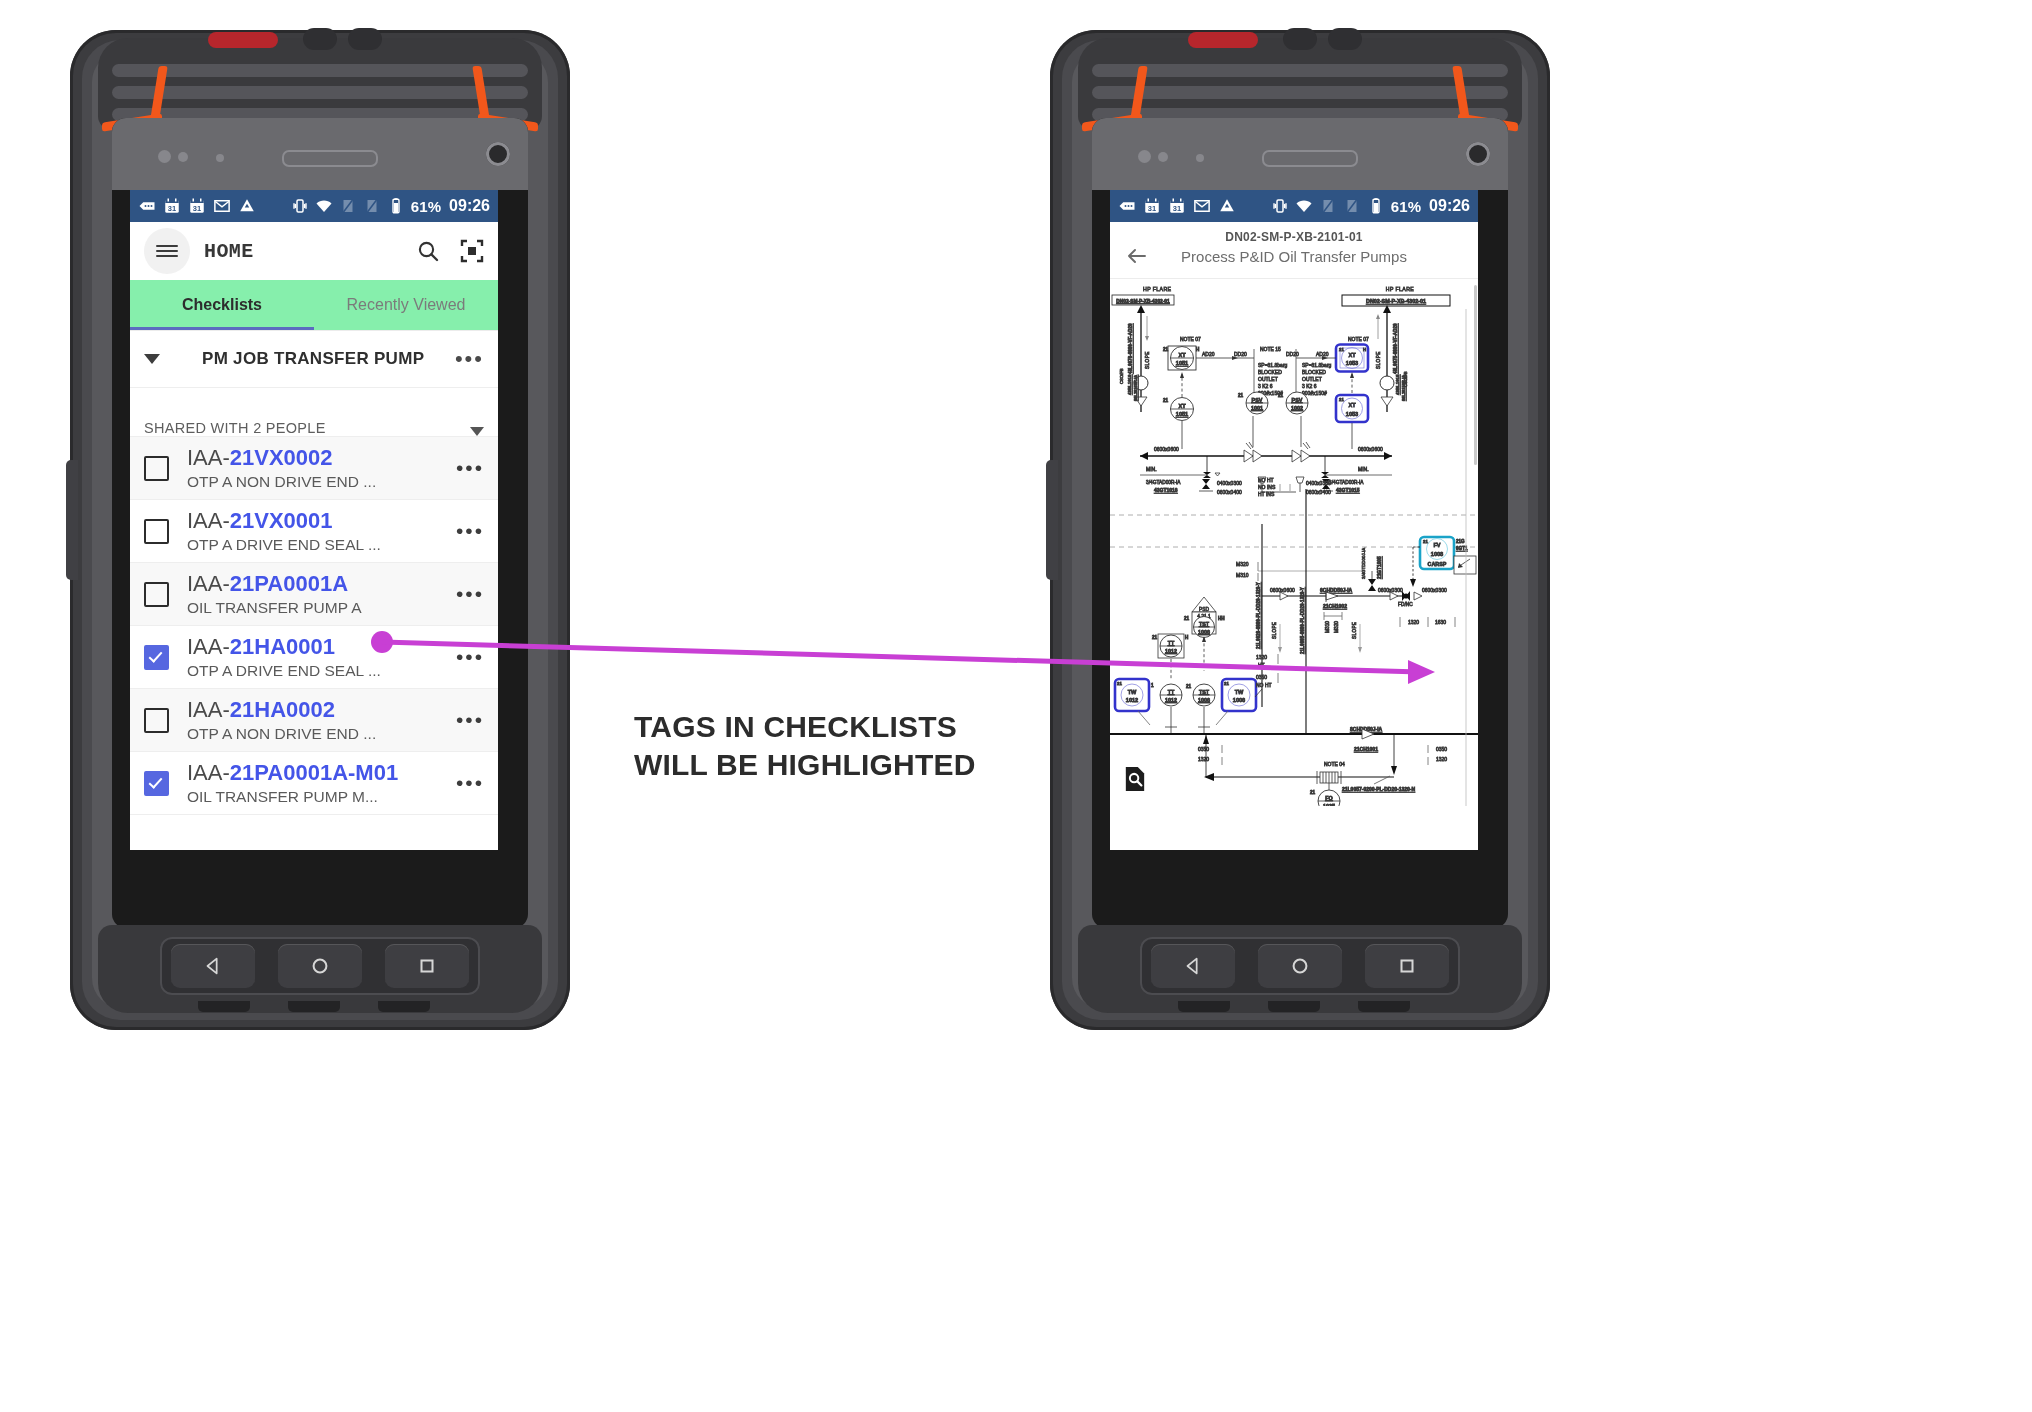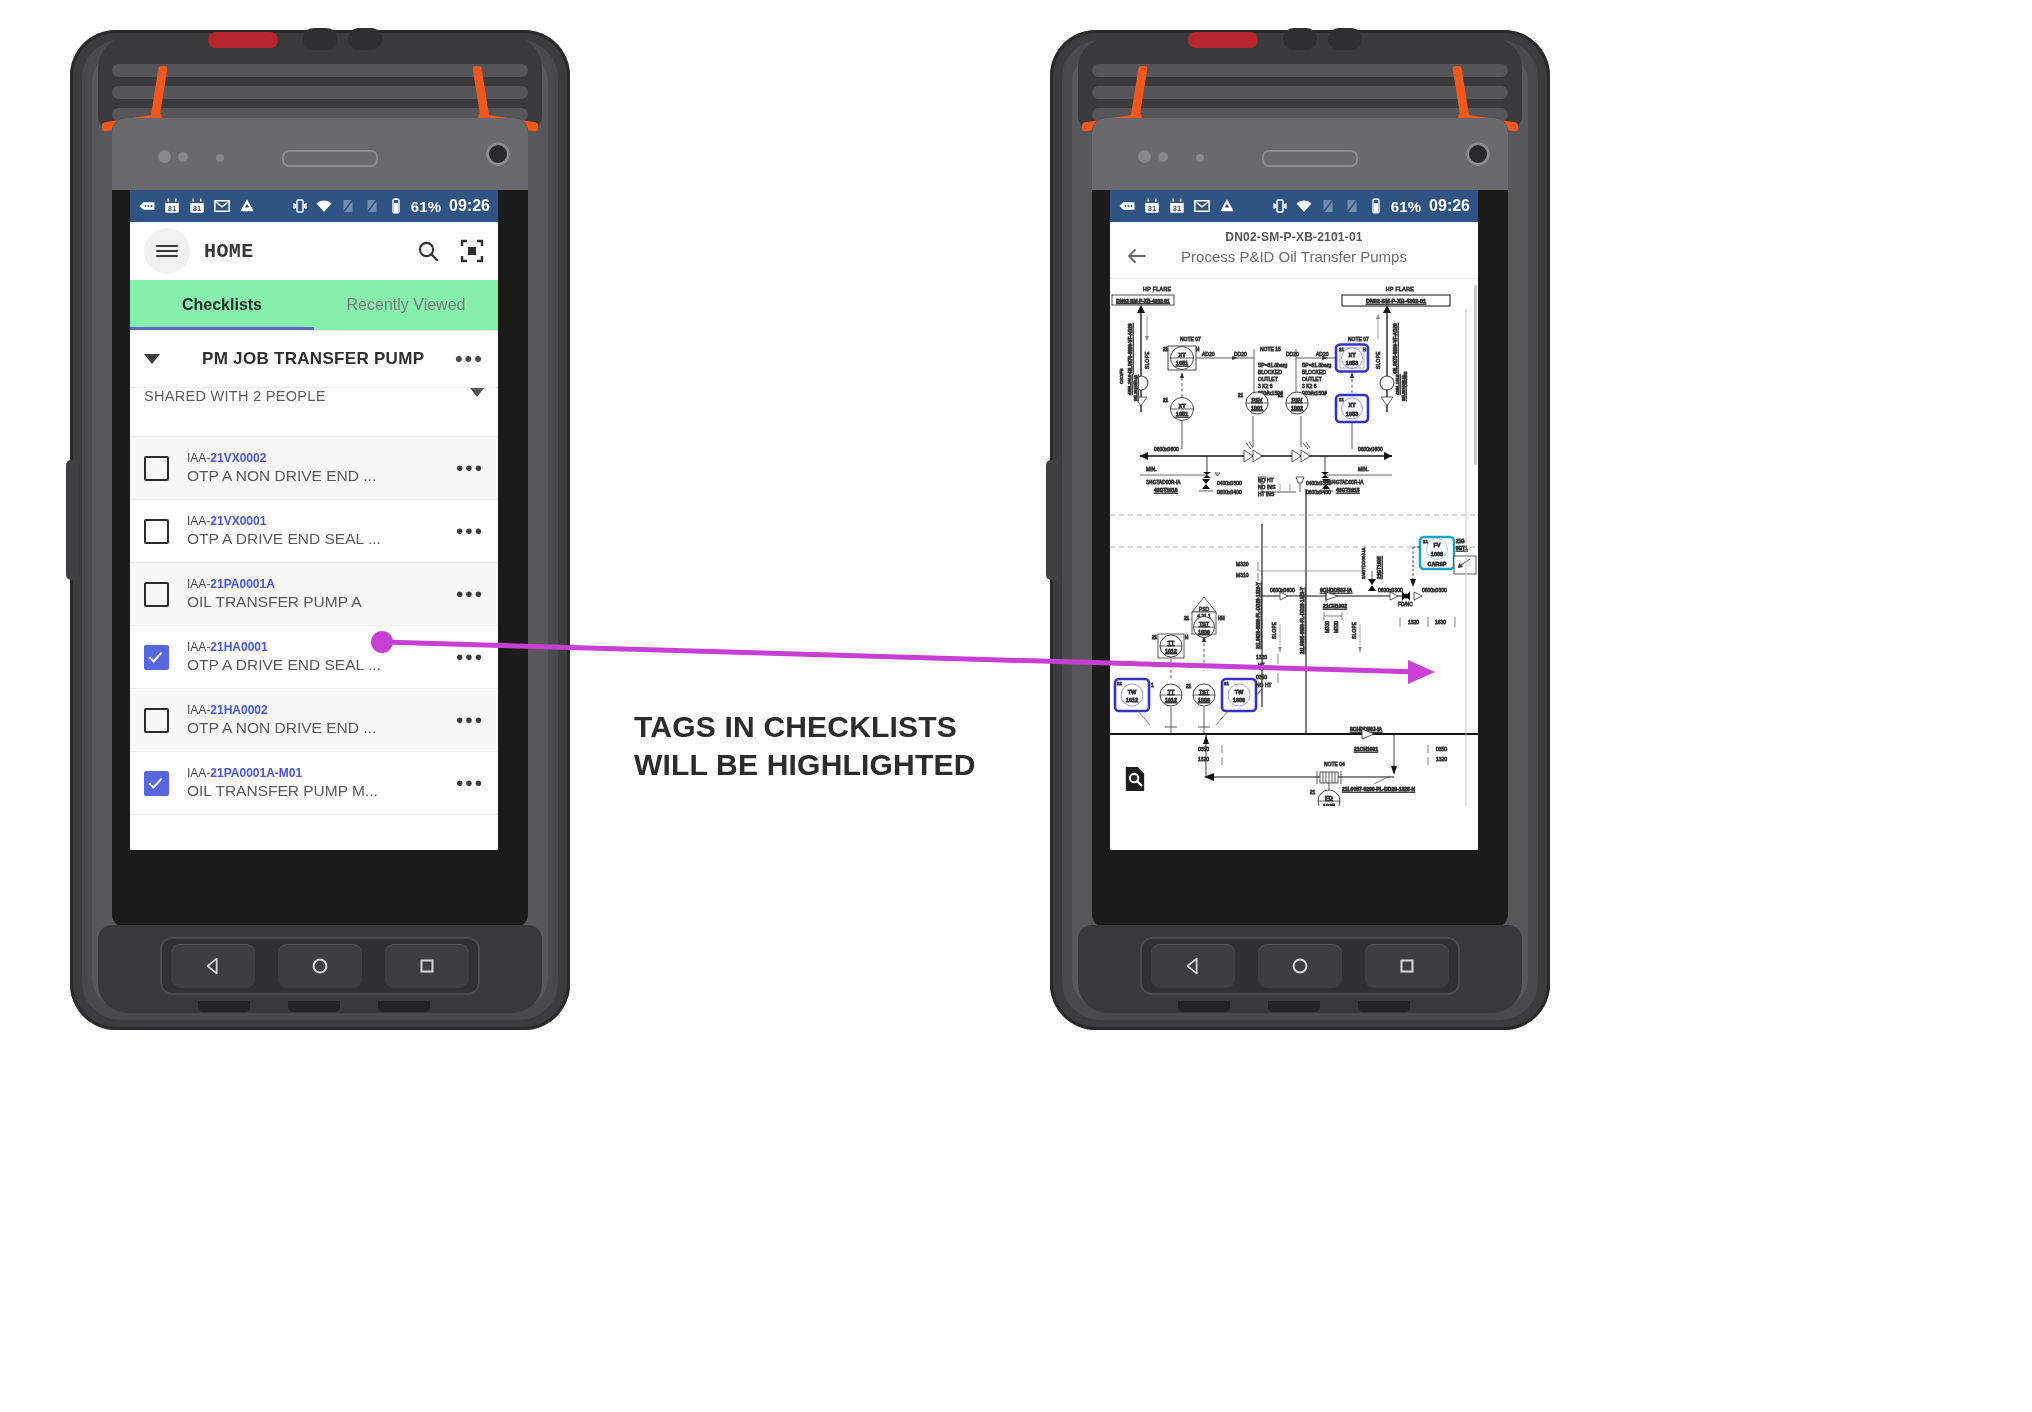--- a/index.html
+++ b/index.html
@@ -111,33 +111,33 @@
   .tab{flex:1;display:flex;align-items:center;justify-content:center;font-size:16px;color:#7b7b7b;}
   .tab.active{color:#2d2d2d;font-weight:bold;}
   .tab-ind{position:absolute;left:0;bottom:0;width:50%;height:3px;background:#5c6bc0;}
 
   
   .sect{height:56px;display:flex;align-items:center;padding:0 14px;background:#fff;border-bottom:1px solid #eee;gap:24px;}
   .caret{width:0;height:0;border-left:8px solid transparent;border-right:8px solid transparent;border-top:10px solid #3d3d3d;margin-right:18px;}
   .sect-title{font-size:17px;font-weight:bold;color:#2f2f2f;letter-spacing:.3px;}
   .dots{margin-left:auto;font-size:22px;color:#4a4a4a;letter-spacing:2px;line-height:10px;}
 
-  .shared{height:48px;display:flex;align-items:flex-start;padding:0 14px;background:#fff;border-bottom:1px solid #eee;}
+  .shared{height:48px;display:flex;align-items:flex-end;padding:0 14px;background:#fff;border-bottom:1px solid #eee;}
   .shared-label{font-size:14.5px;color:#5e5e5e;letter-spacing:.3px;}
   .caret-sm{margin-left:auto;width:0;height:0;border-left:7px solid transparent;border-right:7px solid transparent;border-top:9px solid #555;}
 
   
   .row{display:flex;align-items:center;padding:0 14px;height:62px;border-bottom:1px solid #eeeeee;background:#fff;}
   .row.alt{background:#f8f8f8;}
   .cbox{width:21px;height:21px;border:2.4px solid #2c2c2c;border-radius:2px;flex:0 0 auto;}
   .cbox.on{background:#5667e0;border-color:#5667e0;position:relative;}
   .cbox.on:after{content:"";position:absolute;left:6px;top:2px;width:5px;height:11px;
     border:solid #fff;border-width:0 2.6px 2.6px 0;transform:rotate(42deg);}
   .row-txt{margin-left:18px;overflow:hidden;}
-  .row-tag{font-size:12px;color:#4a4a4a;white-space:nowrap;}
+  .row-tag{font-size:22px;color:#4a4a4a;white-space:nowrap;}
   .row-tag b{color:#4455e8;font-weight:bold;}
   .row-sub{font-size:15.5px;color:#5a5a5a;white-space:nowrap;margin-top:2px;}
   .row .dots{font-size:21px;color:#3d3d3d;}
 
   
   .docbar{background:#fff;padding:8px 10px 10px 10px;display:flex;align-items:flex-start;border-bottom:1px solid #ececec;}
   .backarrow{width:34px;flex:0 0 auto;display:flex;align-items:center;justify-content:center;padding-top:14px;}
   .doctitles{flex:1;text-align:center;}
   .doc-t1{font-size:12px;font-weight:bold;color:#555;letter-spacing:.2px;}
   .doc-t2{font-size:15px;color:#6d6d6d;margin-top:4px;}

